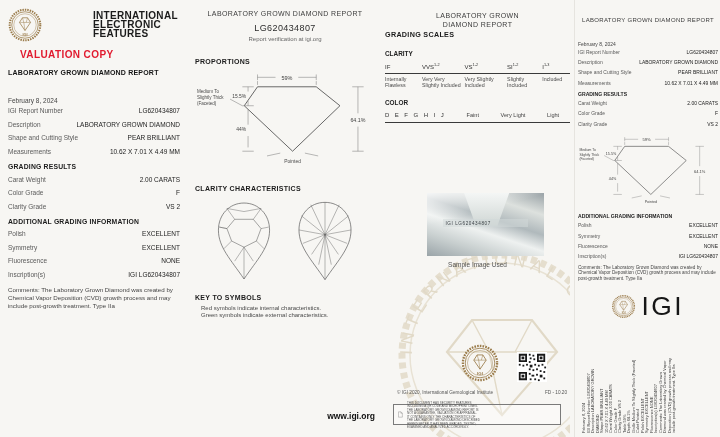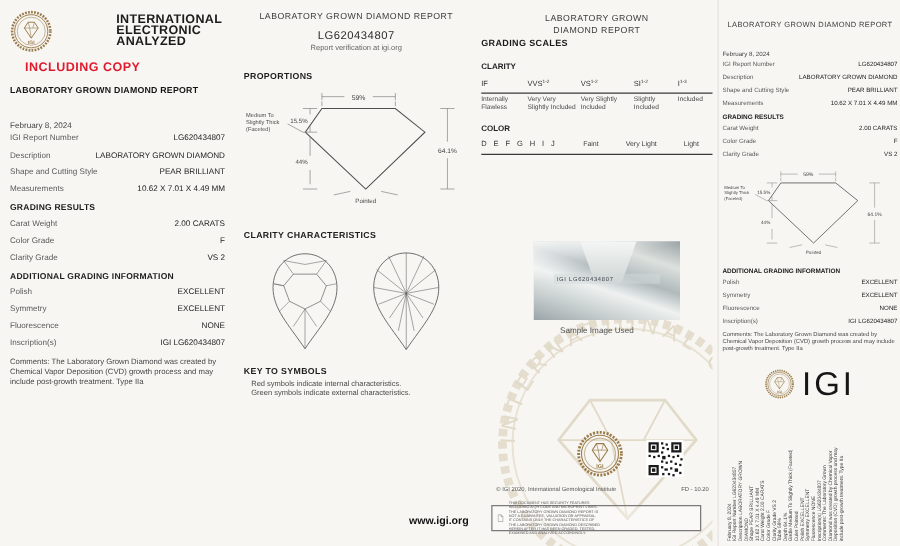--- a/index.html
+++ b/index.html
@@ -120,24 +120,24 @@
   <div class="fold" style="left:574px"></div>
 
   <div class="panel1">
     <div class="brand-row">
       <svg width="34" height="34" viewBox="0 0 40 40">
           <use href="#seal"></use>
         </svg>
       <div class="brand-name">
         <div>INTERNATIONAL</div>
         <div>ELECTRONIC</div>
-        <div>ANALYZED</div>
-      </div>
-    </div>
-    <div class="ecopy">INCLUDING COPY</div>
+        <div>FEATURES</div>
+      </div>
+    </div>
+    <div class="ecopy">VALUATION COPY</div>
     <div class="doc-title-1">LABORATORY GROWN DIAMOND REPORT</div>
     <div class="date-line">February 8, 2024</div>
     <div>
         <div class="frow">
           <span class="flbl">IGI Report Number</span>
           <span class="fval">LG620434807</span>
         </div>
         <div class="frow">
           <span class="flbl">Description</span>
           <span class="fval">LABORATORY GROWN DIAMOND</span>

